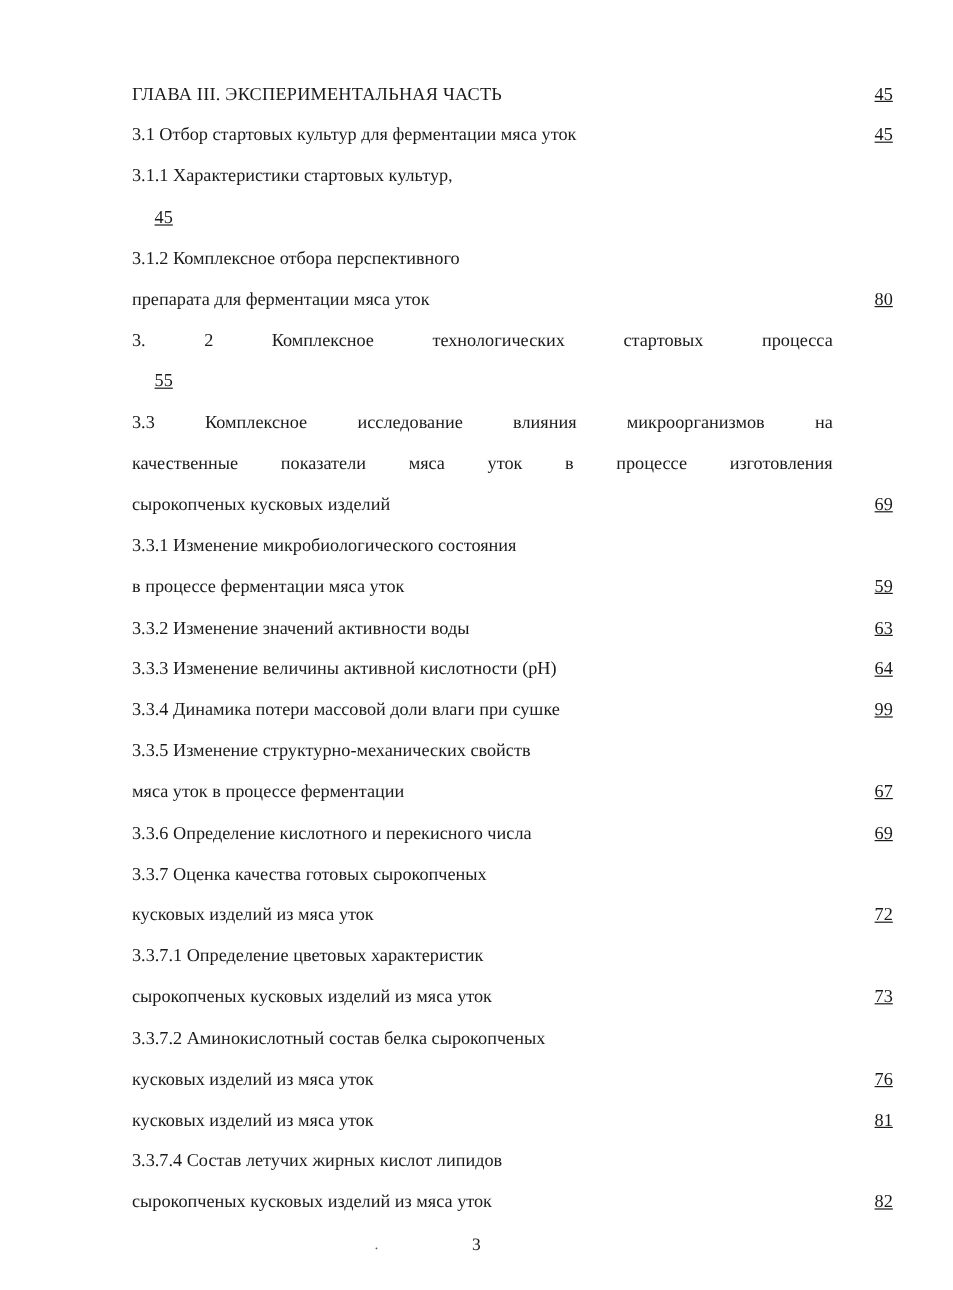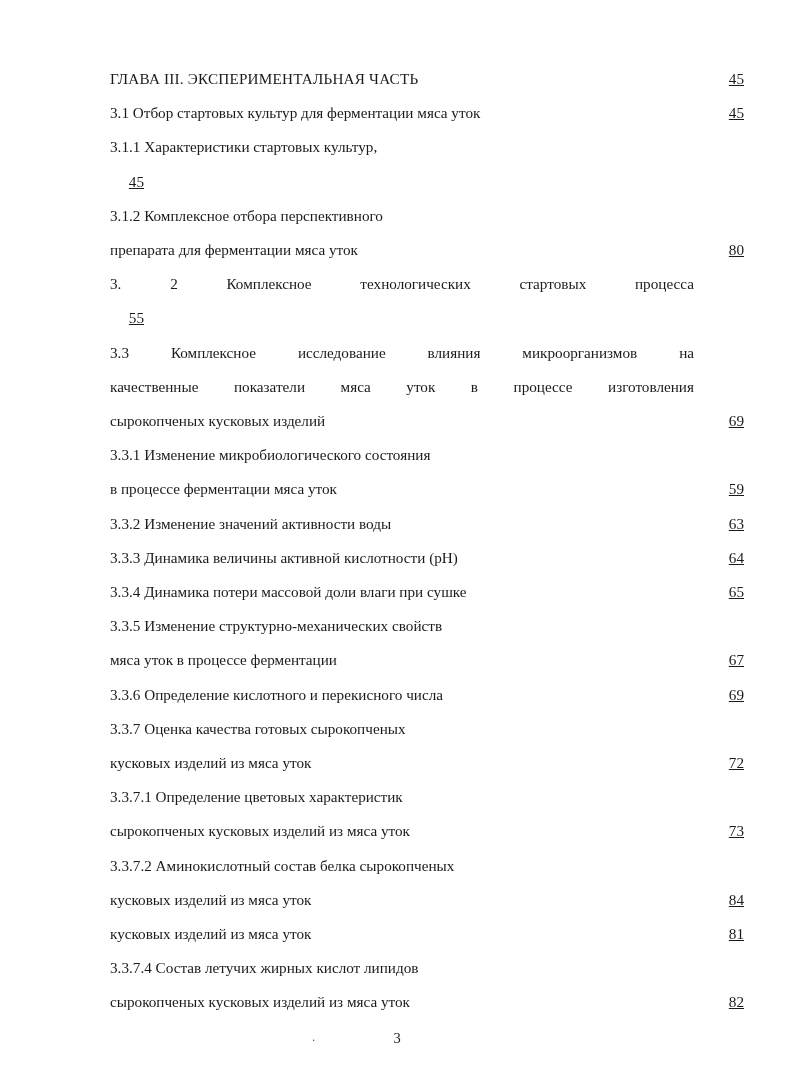--- a/index.html
+++ b/index.html
@@ -152,26 +152,26 @@
       </div>
       <div class="toc-entry">
         <div class="txt"><span>в процессе ферментации мяса уток</span></div>
         <div class="pg">59</div>
       </div>
       <div class="toc-entry">
         <div class="txt"><span>3.3.2 Изменение значений активности воды</span></div>
         <div class="pg">63</div>
       </div>
       <div class="toc-entry">
-        <div class="txt"><span>3.3.3 Динамика величины активной кислотности (рН)</span></div>
+        <div class="txt"><span>3.3.3 Изменение величины активной кислотности (рН)</span></div>
         <div class="pg">64</div>
       </div>
       <div class="toc-entry">
         <div class="txt"><span>3.3.4 Динамика потери массовой доли влаги при сушке</span></div>
-        <div class="pg">65</div>
+        <div class="pg">99</div>
       </div>
       <div class="toc-entry nopage">
         <div class="txt"><span>3.3.5 Изменение структурно-механических свойств</span></div>
         <div class="pg"></div>
       </div>
       <div class="toc-entry">
         <div class="txt"><span>мяса уток в процессе ферментации</span></div>
         <div class="pg">67</div>
       </div>
       <div class="toc-entry">
@@ -193,21 +193,21 @@
       <div class="toc-entry">
         <div class="txt"><span>сырокопченых кусковых изделий из мяса уток</span></div>
         <div class="pg">73</div>
       </div>
       <div class="toc-entry nopage">
         <div class="txt"><span>3.3.7.2 Аминокислотный состав белка сырокопченых</span></div>
         <div class="pg"></div>
       </div>
       <div class="toc-entry">
         <div class="txt"><span>кусковых  изделий из мяса уток</span></div>
-        <div class="pg">84</div>
+        <div class="pg">76</div>
       </div>
       <div class="toc-entry">
         <div class="txt"><span>кусковых  изделий из мяса уток</span></div>
         <div class="pg">81</div>
       </div>
       <div class="toc-entry nopage">
         <div class="txt"><span>3.3.7.4 Состав летучих жирных кислот липидов</span></div>
         <div class="pg"></div>
       </div>
       <div class="toc-entry">

